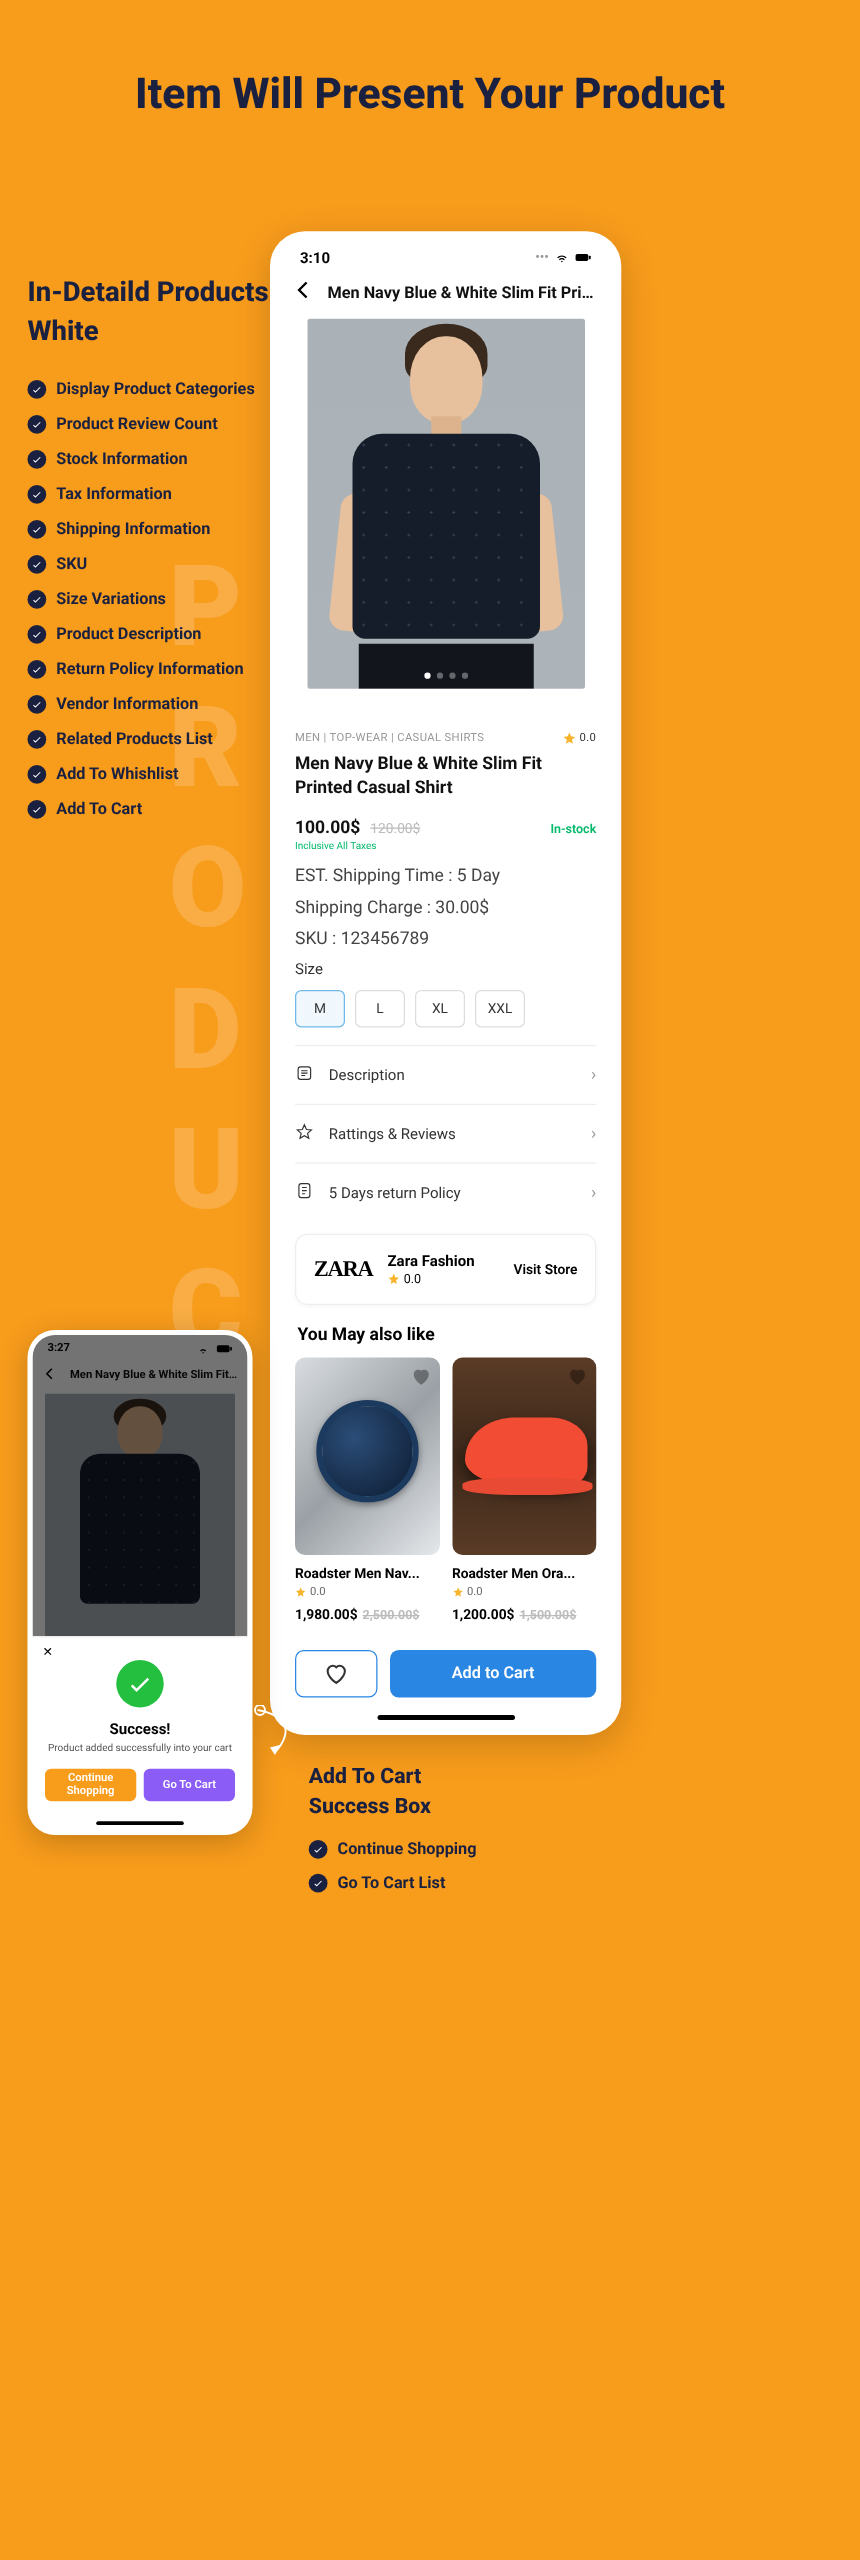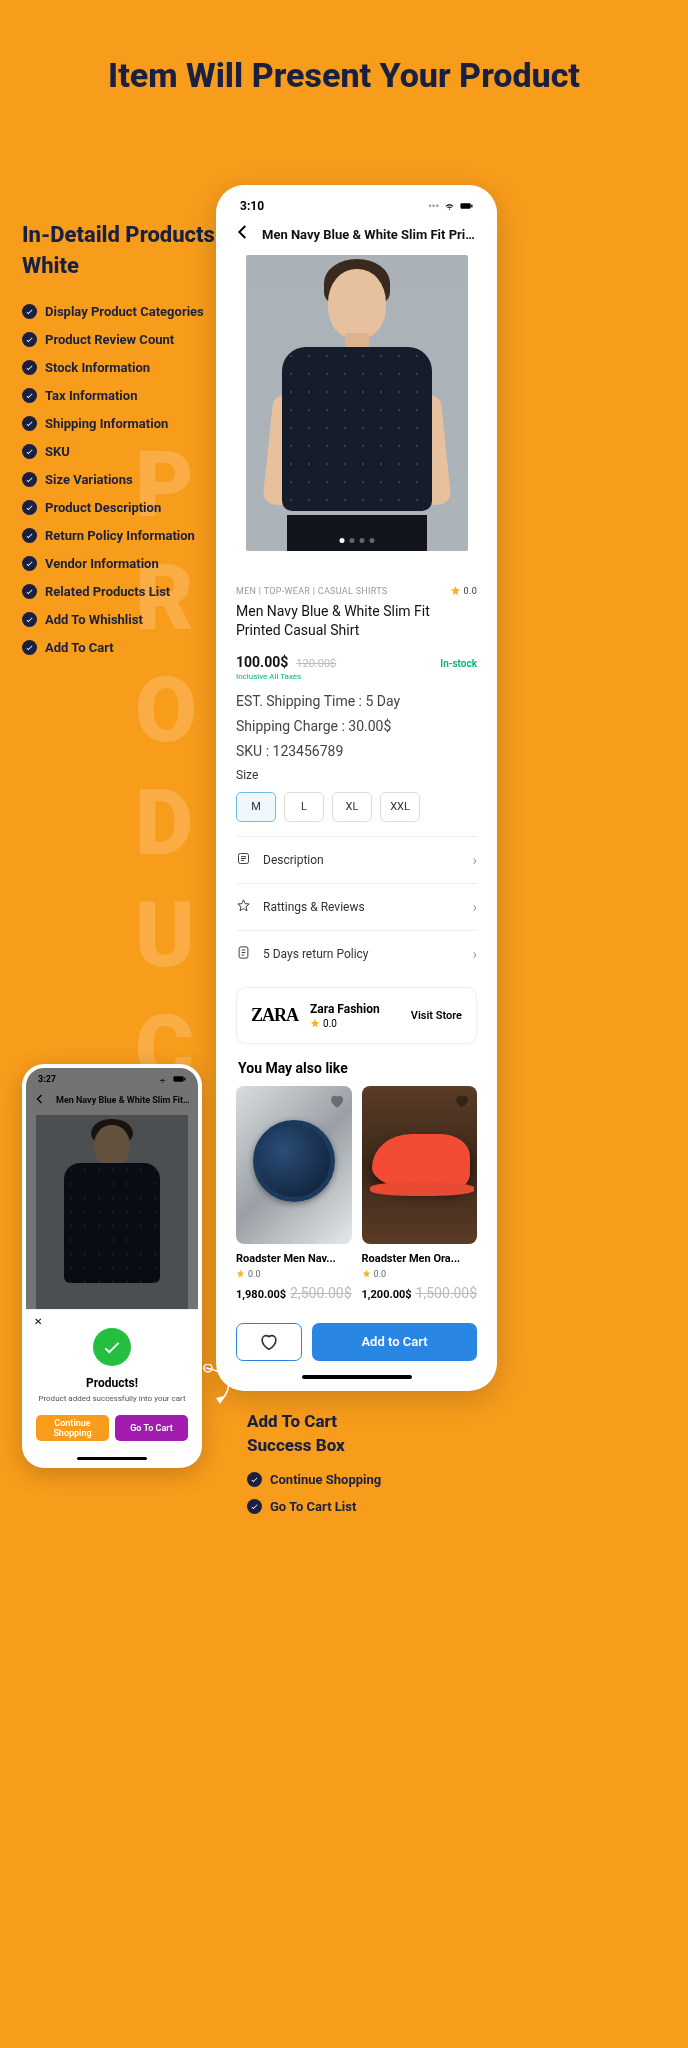--- a/index.html
+++ b/index.html
@@ -43,21 +43,21 @@
 .model-shirt .pants { position: absolute; bottom: 0; left: 50%; transform: translateX(-50%); width: 140px; height: 36px; background: #12161c; }
 .prod-img .dots { position: absolute; bottom: 8px; left: 50%; transform: translateX(-50%); display: flex; gap: 5px; }
 .prod-img .dots span { width: 5px; height: 5px; border-radius: 50%; background: #fff; opacity: 0.35; }
 .prod-img .dots span.active { opacity: 1; }
 
 .content { padding: 12px 14px 0; }
 .breadcrumb-row { display: flex; justify-content: space-between; align-items: center; font-size: 9px; color: #999; letter-spacing: 0.3px; margin-bottom: 6px; margin-top: 22px; }
 .breadcrumb-row .rating { display: flex; align-items: center; gap: 3px; color: #333; }
 .breadcrumb-row .rating svg { width: 11px; height: 11px; fill: #f7b42c; }
 
-.prod-title { font-size: 14px; font-weight: 400; color: #111; line-height: 1.35; margin-bottom: 14px; }
+.prod-title { font-size: 14px; font-weight: 700; color: #111; line-height: 1.35; margin-bottom: 14px; }
 
 .price-row { display: flex; align-items: baseline; justify-content: space-between; margin-bottom: 2px; }
 .price-row .left { display: flex; align-items: baseline; gap: 8px; }
 .price-row .price { font-size: 14px; font-weight: 700; color: #111; }
 .price-row .orig { font-size: 11px; color: #bbb; text-decoration: line-through; }
 .price-row .stock { font-size: 10px; color: #00b96a; font-weight: 600; }
 .tax-note { font-size: 8px; color: #00b96a; margin-bottom: 12px; }
 
 .info-line { font-size: 14px; color: #444; margin-bottom: 9px; }
 
@@ -85,21 +85,21 @@
 .rel-img .heart { position: absolute; top: 6px; right: 6px; width: 18px; height: 18px; opacity: 0.35; }
 .rel-img.watch { background: linear-gradient(135deg,#d9dde1,#9aa0a5,#e5e8eb); }
 .rel-img.watch .face { position: absolute; top: 34px; left: 50%; transform: translateX(-50%); width: 82px; height: 82px; border-radius: 50%; background: radial-gradient(circle at 35% 35%, #2b4d78, #0c1b30); border: 5px solid #1b3a5e; box-shadow: 0 2px 6px rgba(0,0,0,0.4); }
 .rel-img.shoe { background: linear-gradient(180deg,#5a3b26,#3c281a,#5a3b26); }
 .rel-img.shoe .body { position: absolute; top: 48px; left: 10px; width: 98px; height: 56px; background: #f34c35; border-radius: 40% 30% 20% 50% / 60% 40% 30% 40%; box-shadow: 0 6px 10px rgba(0,0,0,0.5); }
 .rel-img.shoe .sole { position: absolute; top: 96px; left: 8px; width: 104px; height: 14px; background: #e84a33; border-radius: 40%; }
 .rel-title { font-size: 11px; font-weight: 700; margin: 8px 0 4px; white-space: nowrap; overflow: hidden; text-overflow: ellipsis; }
 .rel-rat { font-size: 9px; display: flex; align-items: center; gap: 3px; margin-bottom: 6px; color: #666; }
 .rel-rat svg { width: 9px; height: 9px; fill: #f7b42c; }
 .rel-price { font-size: 11px; font-weight: 700; }
-.rel-price .old { font-size: 14px; color: #bbb; text-decoration: line-through; font-weight: 400; margin-left: 4px; }
+.rel-price .old { font-size: 10px; color: #bbb; text-decoration: line-through; font-weight: 700; margin-left: 4px; }
 
 .bottom-bar { display: flex; gap: 10px; padding: 8px 14px 14px; }
 .wish-btn { width: 66px; height: 38px; border: 1.5px solid #2a86e3; border-radius: 7px; background: #fff; display: flex; align-items: center; justify-content: center; cursor: pointer; }
 .cart-btn { flex: 1; height: 38px; background: #2a86e3; color: #fff; border: none; border-radius: 7px; font-size: 13px; font-weight: 600; cursor: pointer; }
 
 .home-ind { width: 110px; height: 4px; background: #000; border-radius: 3px; margin: 0 auto 6px; }
 
 
 .phone-popup { position: absolute; left: 22px; top: 1064px; width: 180px; background: #fff; border-radius: 22px; box-shadow: 0 6px 24px rgba(0,0,0,0.2); padding: 4px; }
 .phone-popup .pinner { border-radius: 18px; overflow: hidden; background: #fff; position: relative; }
@@ -117,21 +117,21 @@
 
 .sheet { background: #fff; padding: 14px 10px 8px; position: relative; text-align: center; border-top: 1px solid #eee; }
 .sheet .close { position: absolute; top: 6px; left: 8px; font-size: 10px; cursor: pointer; }
 .sheet .ok { width: 38px; height: 38px; background: #24bf3f; border-radius: 50%; margin: 4px auto 10px; display: flex; align-items: center; justify-content: center; }
 .sheet .ok svg { width: 22px; height: 22px; }
 .sheet .stitle { font-size: 12px; font-weight: 700; margin-bottom: 4px; }
 .sheet .smsg { font-size: 8px; color: #555; margin-bottom: 12px; }
 .sheet .btns { display: flex; gap: 6px; }
 .sheet .btns button { flex: 1; height: 26px; border: none; border-radius: 5px; font-size: 9px; font-weight: 600; cursor: pointer; }
 .sheet .btns .cont { background: #f89c1c; color: #fff; }
-.sheet .btns .go { background: #a21caf; color: #fff; }
+.sheet .btns .go { background: #8b5cf6; color: #fff; }
 .phone-popup .home-ind { width: 70px; height: 3px; margin: 8px auto 4px; }
 
 .callout { position: absolute; left: 200px; top: 1364px; width: 44px; height: 44px; }
 .callout svg { width: 44px; height: 44px; }
 
 .bottom-right { position: absolute; left: 247px; top: 1410px; }
 .bottom-right h4 { color: #1a2140; font-size: 17px; font-weight: 800; line-height: 1.4; margin-bottom: 14px; }
 .bottom-right ul { list-style: none; }
 .bottom-right li { display: flex; align-items: center; gap: 8px; color: #1a2140; font-size: 13px; font-weight: 700; margin-bottom: 12px; }
 .bottom-right li .check { width: 15px; height: 15px; border-radius: 50%; background: #1a2140; display: flex; align-items: center; justify-content: center; }
@@ -458,21 +458,21 @@
           <div class="shirt"></div>
       </div>
     </div>
     <div class="sheet">
       <span class="close">✕</span>
       <div class="ok">
           <svg viewBox="0 0 24 24">
             <path fill="#fff" d="M9 16.2l-3.5-3.5L4 14.2 9 19.2 20 8.2l-1.5-1.5z"></path>
           </svg>
         </div>
-      <div class="stitle">Products!</div>
+      <div class="stitle">Success!</div>
       <div class="smsg">Product added successfully into your cart</div>
       <div class="btns">
         <button class="cont">Continue Shopping</button>
         <button class="go">Go To Cart</button>
       </div>
     </div>
     <div class="home-ind"></div>
   </div>
 </div>
 

